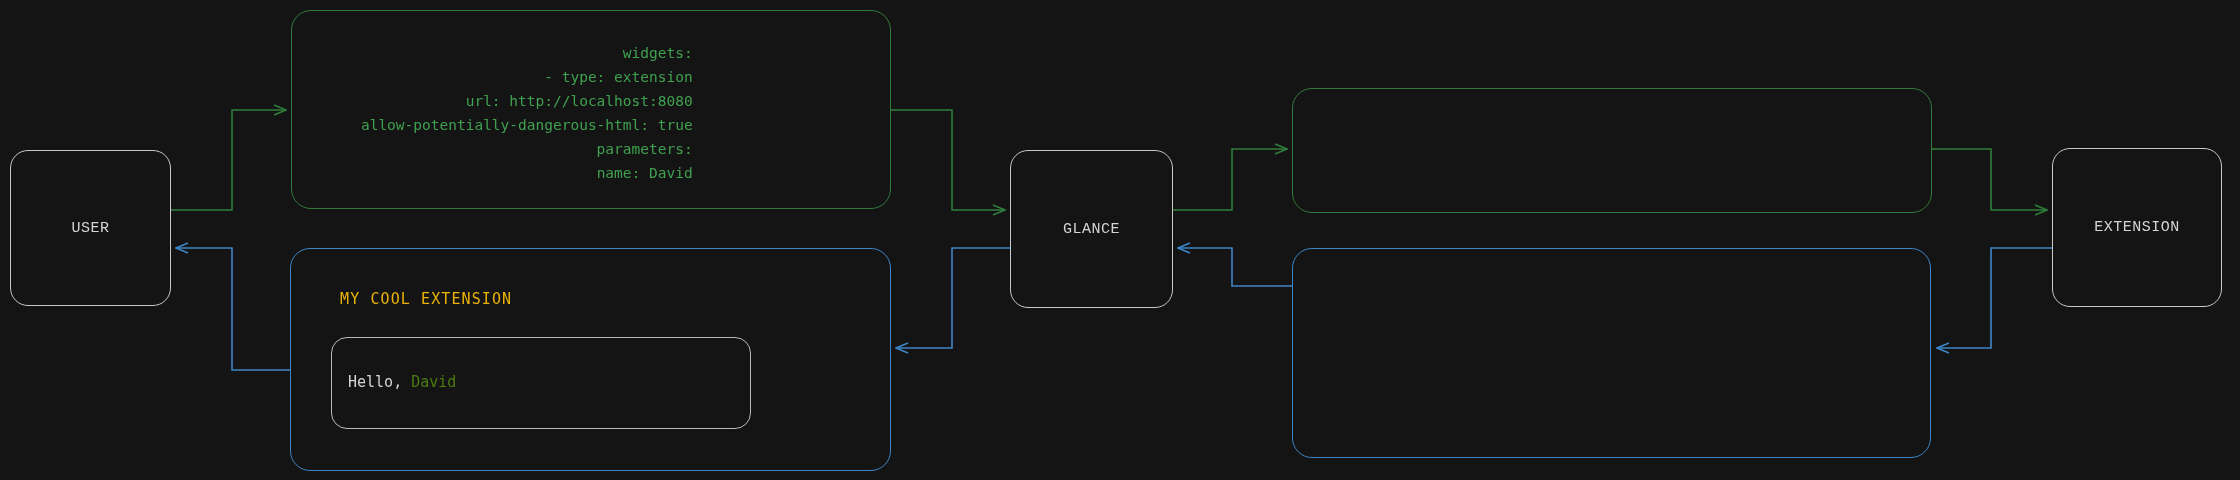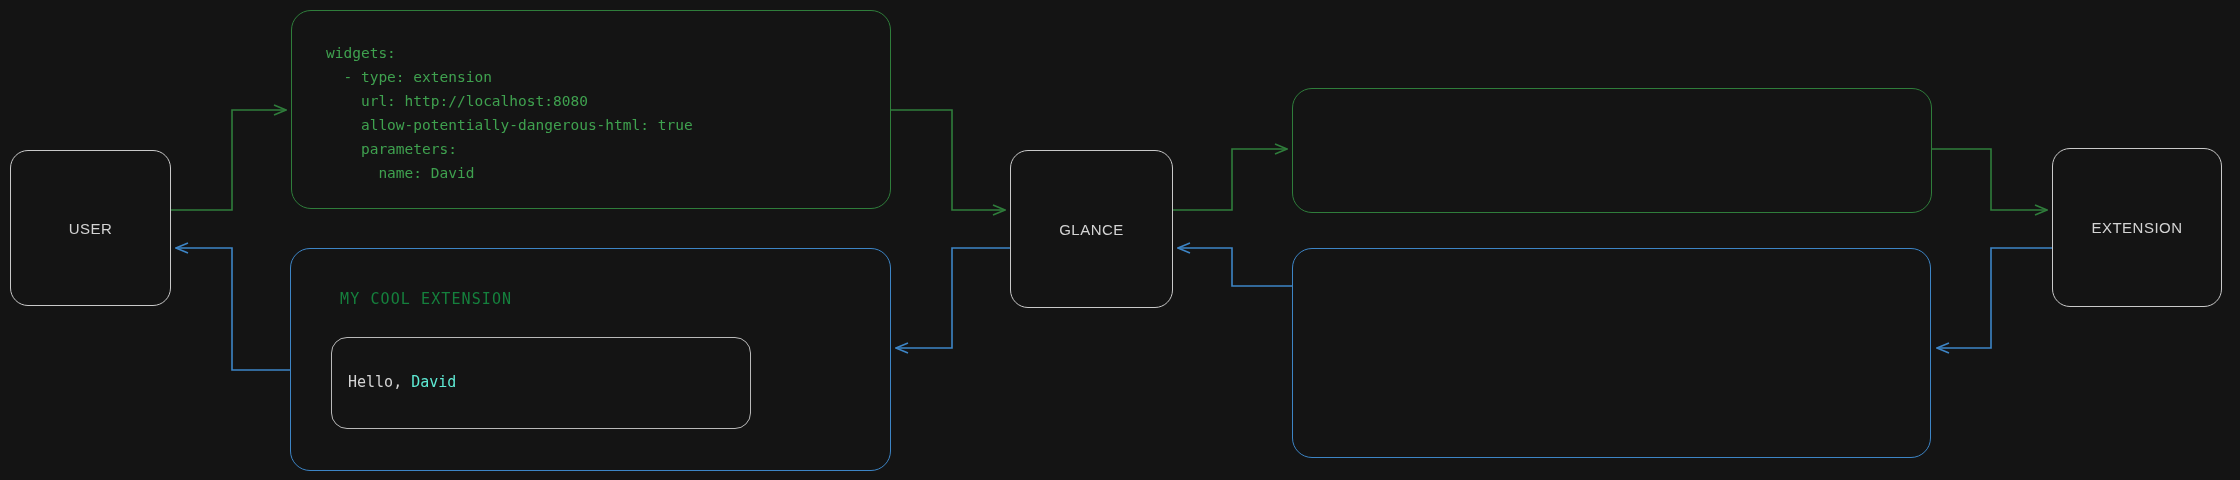--- a/index.html
+++ b/index.html
@@ -30,21 +30,21 @@
     box-sizing: border-box;
     border: 1.6px solid #c9c9c9;
     border-radius: 18px;
     background: #141414;
     display: flex;
     align-items: center;
     justify-content: center;
     color: #d4d4d4;
     font-size: 15px;
     letter-spacing: 0.5px;
-    font-family: Liberation Sans, sans-serif;
+    font-family: Liberation Mono, monospace;
   }
   #node-user     { left: 10px;   top: 150px; width: 161px; height: 156px; }
   #node-glance   { left: 1010px; top: 150px; width: 163px; height: 158px; }
   #node-extension{ left: 2052px; top: 148px; width: 170px; height: 159px; }
 
   
   .msgbox {
     position: absolute;
     box-sizing: border-box;
     border-radius: 20px;
@@ -56,37 +56,37 @@
   .msgbox.blue  { border-color: #3d85c6; }
 
   .code {
     position: absolute;
     white-space: pre;
     font-family: "DejaVu Sans Mono", "Liberation Mono", monospace;
     font-size: 14.5px;
     line-height: 24px;
     letter-spacing: 0px;
   }
-  .code.green { color: #3fa14f; }
+  .code.green { color: #3fa14f; text-align: right; }
   .code.blue  { color: #4a90d9; }
 
   #box-yaml      { left: 291px;  top: 10px;  width: 600px; height: 199px; }
   #yaml-code     { left: 326px;  top: 26px; }
 
   #box-get       { left: 1292px; top: 88px;  width: 640px; height: 125px; }
   #get-code      { left: 1343px; top: 137px; }
 
   #box-http      { left: 1292px; top: 248px; width: 639px; height: 210px; }
   #http-code     { left: 1343px; top: 287px; }
 
   #box-render    { left: 290px;  top: 248px; width: 601px; height: 223px; }
   #render-title  {
     position: absolute;
     left: 340px; top: 290px;
-    color: #15803d;
+    color: #eab308;
     font-size: 15px;
     letter-spacing: 1.1px;
     font-family: "DejaVu Sans Mono", "Liberation Mono", monospace;
     white-space: pre;
   }
   #widget-inner {
     position: absolute;
     left: 331px; top: 337px;
     width: 420px; height: 92px;
     box-sizing: border-box;
@@ -95,21 +95,21 @@
     background: #141414;
   }
   #widget-body {
     position: absolute;
     left: 348px; top: 373px;
     color: #d4d4d4;
     font-size: 15px;
     font-family: "DejaVu Sans Mono", "Liberation Mono", monospace;
     white-space: pre;
   }
-  #widget-body .accent { color: #5eead4; }
+  #widget-body .accent { color: #4d7c0f; }
 </style>
 </head>
 <body>
 
 <div id="canvas">
 
   <svg id="wires" viewBox="0 0 2240 480">
     <defs>
       <marker id="arrow-green" markerWidth="14" markerHeight="12" refX="12" refY="6" orient="auto" markerUnits="userSpaceOnUse">
         <path d="M1 1 L13 6 L1 11" fill="none" stroke="#2f7d3b" stroke-width="1.5"></path>

